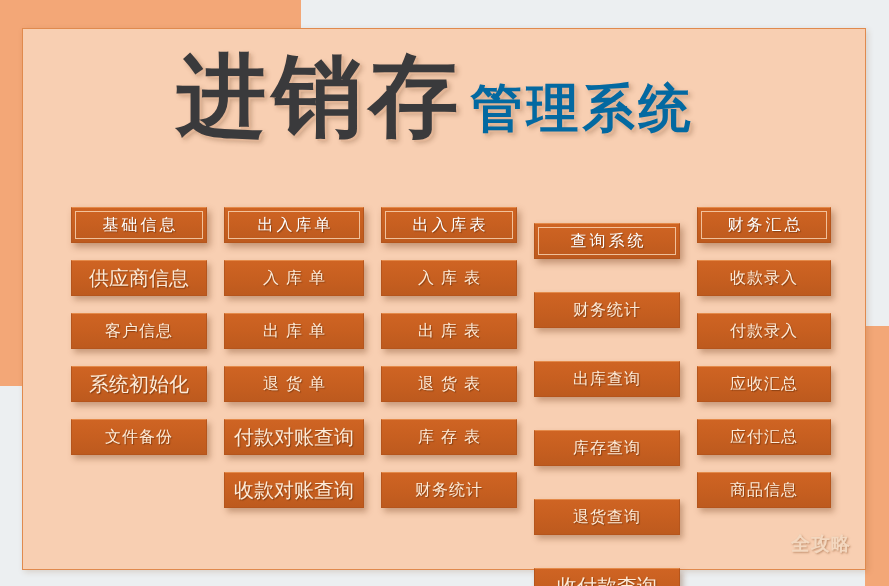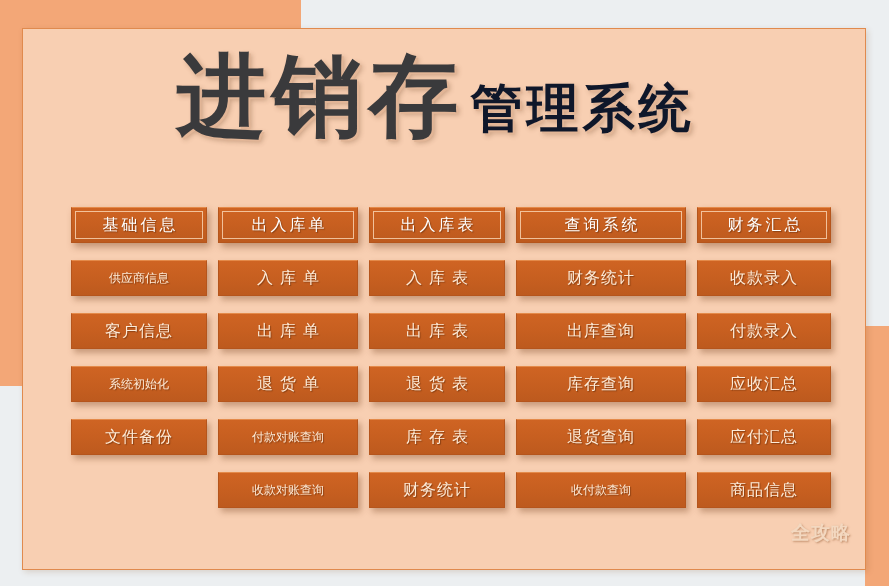--- a/index.html
+++ b/index.html
@@ -32,21 +32,21 @@
     display:flex;align-items:flex-end;justify-content:center;
     line-height:1;
   }
   .title-big{
     font-size:90px;font-weight:bold;color:#3a3a3c;
     letter-spacing:6px;
     text-shadow:2px 2px 0 #e2b596, 3px 3px 5px rgba(90,50,20,.30);
     font-family:"DejaVu Sans","Liberation Sans",sans-serif;
   }
   .title-small{
-    font-size:52px;font-weight:bold;color:#0f172a;
+    font-size:52px;font-weight:bold;color:#0369a1;
     letter-spacing:4px;margin-left:6px;padding-bottom:7px;
     text-shadow:2px 2px 0 #e2b596, 3px 3px 5px rgba(90,50,20,.30);
   }
 
   
   .grid{
     position:absolute;left:48px;top:178px;
     width:760px;
     display:flex;justify-content:space-between;
   }
@@ -73,32 +73,32 @@
   .btn.head{
     color:#ffffff;
     letter-spacing:3px;text-indent:3px;
     box-shadow:3px 4px 7px rgba(110,55,20,.40);
   }
   .btn.head::after{
     content:"";position:absolute;left:3px;right:3px;top:3px;bottom:3px;
     border:1px solid rgba(255,226,196,.75);
     pointer-events:none;
   }
-  .btn.tight{letter-spacing:0px;text-indent:0;font-size:12px;}
+  .btn.tight{letter-spacing:0px;text-indent:0;font-size:20px;}
 
   
   .c0 .btn{width:136px;}
   .c1 .btn{width:140px;}
   .c2 .btn{width:136px;}
-  .c3 .btn{width:170px;}
+  .c3 .btn{width:146px;margin-top:16px;}
   .c4 .btn{width:134px;}
 
   
   .watermark{
-    position:absolute;right:14px;bottom:23px;
+    position:absolute;right:14px;bottom:12px;
     font-size:19px;font-weight:bold;
     color:#f3d8c0;
     text-shadow:1px 1px 2px rgba(150,90,50,.55);
     letter-spacing:1px;
     user-select:none;
   }
 </style>
 </head>
 <body>
 

